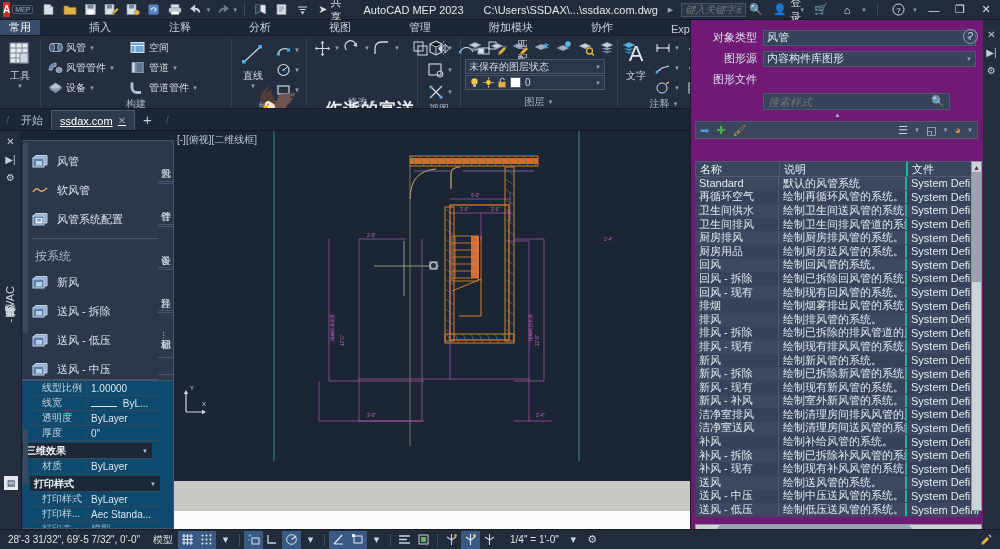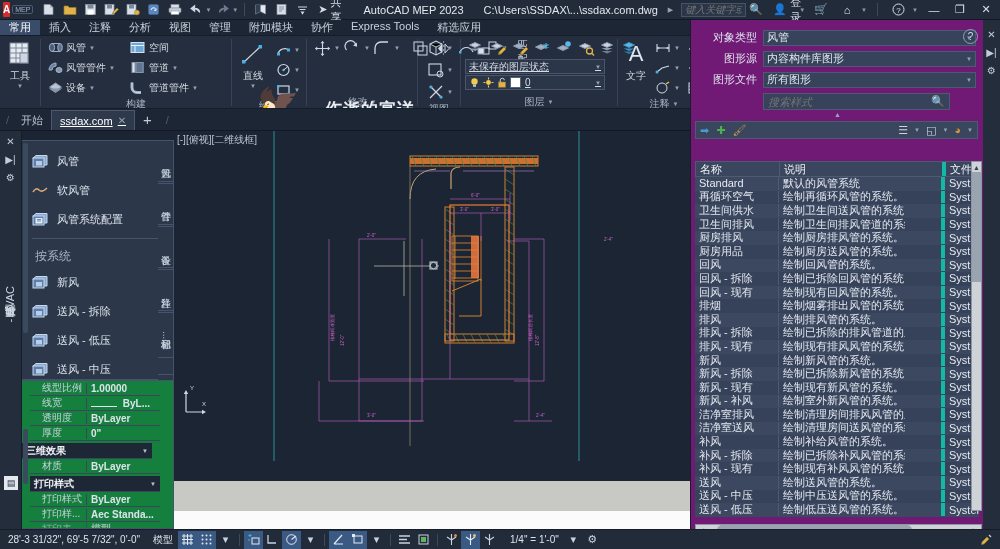--- a/index.html
+++ b/index.html
@@ -54,22 +54,23 @@
   }
   .search-ic { margin-left: 4px; color: #c3ccd9; font-size: 11px; }
   .user-ic { margin-left: 10px; color: #c3ccd9; font-size: 11px; }
   .login-txt { margin-left: 3px; font-size: 11px; }
   .tb-right { margin-left: auto; display: flex; align-items: center; gap: 6px; padding-right: 4px; }
   .win-btn { width: 20px; height: 18px; display: flex; align-items: center; justify-content: center; color: #d9e0ea; font-size: 11px; }
 
   
   .ribbon-tabs {
     position: absolute; top: 20px; left: 0; width: 1000px; height: 16px;
-    background: #1d2634; display: flex; align-items: flex-start;
+    background: #1d2634; display: flex; align-items: flex-end;
     border-bottom: 1px solid #151d29;
+    gap: 40px;
   }
   .rtab {
     padding: 0 9px; display: flex; align-items: center;
     font-size: 11px; color: #c8d1de; white-space: nowrap;
   }
   .rtab.active { background: #2d3purple; }
   .rtab.active { background: #394d6b; color: #fff; }
   .rtab-extra { margin-left: auto; display: flex; align-items: center; padding-right: 6px; gap: 4px; }
   .mini-box { width: 14px; height: 9px; background: #c8d1de; border-radius: 1px; }
 
@@ -90,21 +91,21 @@
   .big-ico { width: 28px; height: 28px; display: flex; align-items: center; justify-content: center; }
   .big-lbl { font-size: 10px; color: #d6dbe4; margin-top: 1px; }
   .col { display: flex; flex-direction: column; gap: 1px; }
   .row-btn { display: flex; align-items: center; gap: 3px; height: 19px; padding: 0 2px; white-space: nowrap; }
   .row-btn .ico { width: 16px; height: 16px; display: flex; align-items: center; justify-content: center; }
   .row-btn .lbl { font-size: 10px; color: #d6dbe4; }
   .caret { font-size: 6px; color: #93a0b2; }
   .gico { display: flex; align-items: center; justify-content: center; width: 22px; height: 20px; }
   .combo {
     height: 15px; background: #2b3648; border: 1px solid #49566d;
-    display: flex; align-items: center; padding: 0 3px; font-size: 10px; color: #d6dbe4; text-decoration: underline;
+    display: flex; align-items: center; padding: 0 3px; font-size: 10px; color: #d6dbe4;
   }
   .combo .cv { flex: 1; white-space: nowrap; overflow: hidden; }
   .swatch { width: 11px; height: 11px; background: #fff; border: 1px solid #56637a; }
 
   
   .watermark {
     position: absolute; left: 255px; top: 40px; width: 200px; height: 60px;
     pointer-events: none; z-index: 5;
   }
   .wm-title { position: absolute; left: 70px; top: 22px; font-size: 17px; font-weight: bold; color: #e9edf3; letter-spacing: 1px; white-space: nowrap; }
@@ -148,27 +149,27 @@
   .pal-scroll { position: absolute; left: 1px; top: 2px; width: 5px; height: 190px; background: #3c4a60; border-radius: 2px; }
   .pal-list { padding: 6px 0 0 10px; }
   .pal-item { display: flex; align-items: center; gap: 8px; height: 29px; }
   .pal-icon { width: 17px; height: 15px; flex: none; }
   .pal-lbl { font-size: 11px; color: #dde3ec; }
   .pal-divider { height: 1px; background: #46536a; margin: 4px 12px 4px 0; }
   .pal-group { font-size: 12px; color: #a9b4c4; padding: 5px 0 3px 3px; }
 
   .palette2 {
     position: absolute; top: 380px; left: 22px; width: 152px; height: 149px;
-    background: #15803d; border: 1px solid #46536a; border-left: none; overflow: hidden;
+    background: #0c4a6e; border: 1px solid #46536a; border-left: none; overflow: hidden;
   }
   .prop-scroll { position: absolute; left: 1px; top: 48px; width: 5px; height: 55px; background: #3c4a60; border-radius: 2px; }
   .prop-tbl { margin-left: 8px; width: 130px; }
   .prop-row { display: flex; height: 15px; align-items: center; border-bottom: 1px solid #3a465c; }
   .prop-k { width: 56px; padding-left: 12px; font-size: 10px; color: #c8d1de; white-space: nowrap; overflow: hidden; }
-  .prop-v { flex: 1; padding-left: 4px; font-size: 10px; color: #dde3ec; white-space: nowrap; overflow: hidden; border-left: 1px solid #3a465c; font-weight: bold; }
+  .prop-v { flex: 1; padding-left: 4px; font-size: 10px; color: #dde3ec; white-space: nowrap; overflow: hidden; border-left: 1px solid #3a465c; }
   .prop-hdr {
     display: flex; align-items: center; height: 16px; background: #1e2735;
     padding-left: 4px; font-size: 10px; font-weight: bold; color: #eef2f7;
     border-bottom: 1px solid #3a465c;
   }
   .prop-hdr .c { margin-left: auto; margin-right: 4px; font-size: 6px; color: #b6c0ce; }
 
   
   .vtabs { position: absolute; top: 140px; left: 158px; width: 16px; }
   .vtab {
@@ -222,21 +223,21 @@
   .tb-ic { font-size: 11px; }
 
   .sm-table { position: absolute; left: 4px; top: 141px; width: 284px; bottom: 22px; overflow: hidden; }
   .smt-head {
     display: flex; height: 16px; background: #3a465d;
     border: 1px solid #4d5a71; font-size: 11px; color: #eef2f7;
   }
   .smt-head div { padding-left: 4px; display: flex; align-items: center; }
   .c1 { width: 83px; }
   .c2 { width: 127px; border-left: 1px solid #4d5a71; }
-  .c3 { flex: 1; border-left: 4px solid #14b8a6; margin-left: 36px; }
+  .c3 { flex: 1; border-left: 2px solid #14b8a6; }
   .smt-body { background: #38445b; }
   .smt-row { display: flex; height: 13.6px; font-size: 11px; color: #e5eaf1; border-bottom: 1px solid #43506800; }
   .smt-row:nth-child(odd) { background: #3b4860; }
   .smt-row:nth-child(even) { background: #36425a; }
   .smt-row div { padding-left: 4px; display: flex; align-items: center; overflow: hidden; white-space: nowrap; }
   .sm-vscroll {
     position: absolute; right: 18px; top: 141px; width: 11px; bottom: 38px;
     background: #cfd2d6; border: 1px solid #8e98a5;
   }
   .sm-vthumb { position: absolute; left: 0; top: 0; width: 9px; height: 110px; background: #9aa3b0; }
@@ -1196,24 +1197,20 @@
       </div>
       <div class="sm-row">
         <span class="sm-lbl">图形源</span>
         <span class="sm-combo">
           <span class="v">内容构件库图形</span>
           <span class="caret">▼</span>
         </span>
       </div>
       <div class="sm-row">
         <span class="sm-lbl">图形文件</span>
-        <span class="sm-combo">
-          <span class="v">所有图形</span>
-          <span class="caret">▼</span>
-        </span>
       </div>
       <div class="sm-search">
         <input readonly="" placeholder="搜索样式" style="">
         <span style="color:#8d9ab0;font-size:11px">🔍</span>
       </div>
       <div class="sm-collapse">▲</div>
     </div>
 
     <div class="sm-help">?</div>
 

